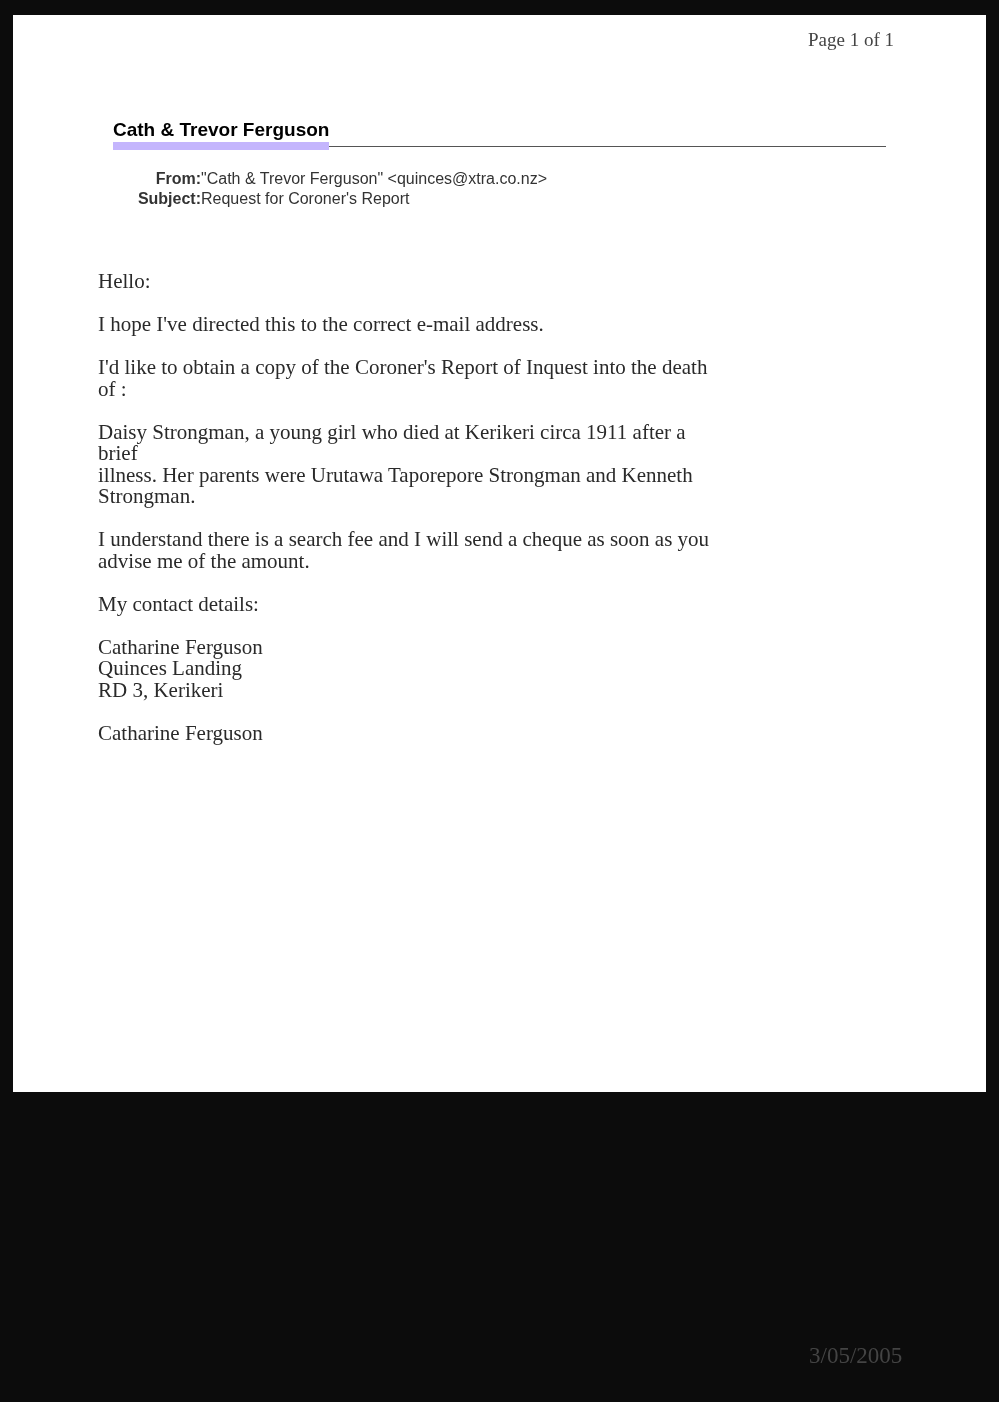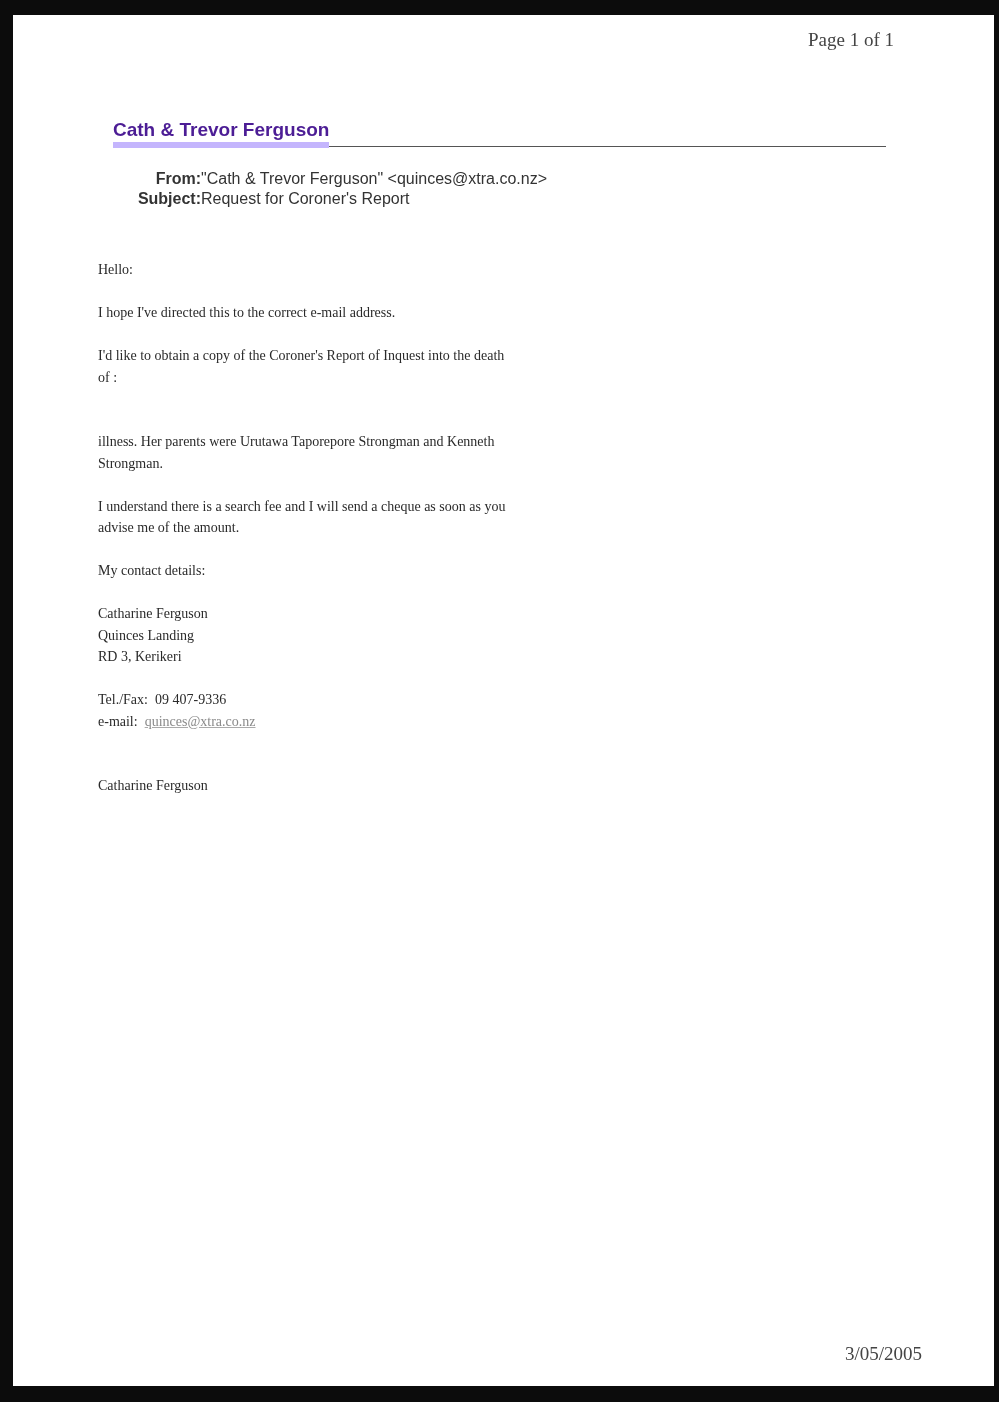--- a/index.html
+++ b/index.html
@@ -5,44 +5,43 @@
     html, body { margin: 0; padding: 0; }
     body {
       width: 999px; height: 1402px;
       background: #0c0c0c;
       position: relative;
       overflow: hidden;
     }
     .page {
       position: absolute;
       left: 13px; top: 15px;
-      width: 973px; height: 1371px;
+      width: 973px; height: 1077px;
       background: #ffffff;
-      padding-left: 8px;
     }
     .serif { font-family: "Liberation Serif", "DejaVu Serif", serif; color: #2a2a2a; }
     .sans { font-family: "Liberation Sans", "DejaVu Sans", sans-serif; color: #2a2a2a; }
     .page-num {
       position: absolute;
       left: 795px; top: 14px;
       font-size: 19px;
       color: #444;
     }
     .title-wrap {
       position: absolute;
       left: 100px; top: 104px;
       width: 773px;
     }
     .title {
       font-size: 19px;
       font-weight: bold;
-      color: #4c1d95;
+      color: #000000;
       display: inline-block;
       padding-bottom: 1px;
-      border-bottom: 6px solid #c4b5fd;
+      border-bottom: 8px solid #c4b5fd;
       position: relative;
       z-index: 2;
     }
     .title-rule {
       position: absolute;
       left: 0; right: 0;
       top: 27px;
       height: 1px;
       background: #555;
     }
@@ -50,38 +49,37 @@
       position: absolute;
       left: 100px; top: 154px;
       font-size: 16px;
       line-height: 19.5px;
     }
     .hrow { display: flex; text-align: right; }
     .hlabel { width: 88px; font-weight: bold; color: #333; }
     .hvalue { color: #333; }
     .body {
       position: absolute;
-      left: 85px; top: 244px;
+      left: 85px; top: 256px;
       width: 620px;
-      font-size: 14px;
+      font-size: 21px;
       line-height: 21.5px;
     }
     .body p { margin: 0 0 21.5px 0; }
     .body p.gap2 { margin-bottom: 43px; }
     .email-link {
       color: #8a8a8a;
       text-decoration: underline;
       text-decoration-color: #aaa;
     }
     .footer-date {
       position: absolute;
       left: 796px; top: 1328px;
-      font-size: 19px;
+      font-size: 23px;
       color: #444;
-      margin-left: 36px;
     }
   </style>
 </head>
 <body>
 
 <div class="page">
 
   <div class="page-num serif">Page 1 of 1</div>
 
   <div class="title-wrap">
@@ -101,36 +99,32 @@
   </div>
 
   <div class="body serif">
     <p>Hello:</p>
     <p>I hope I've directed this to the correct  e-mail address.</p>
     <p>
       <span>I'd like to obtain a copy of the Coroner's Report of Inquest into the death</span><br>
       <span>of :</span>
     </p>
     <p>
-      <br>
+      <span>Daisy Strongman, a young girl who died at Kerikeri circa 1911 after a brief</span><br>
       <span>illness.  Her parents were Urutawa Taporepore Strongman and Kenneth</span><br>
       <span>Strongman.</span>
     </p>
     <p>
       <span>I understand there is a search fee and I will send a cheque as soon as you</span><br>
       <span>advise me of the amount.</span>
     </p>
     <p>My contact details:</p>
     <p>
       <span>Catharine Ferguson</span><br>
       <span>Quinces Landing</span><br>
       <span>RD 3, Kerikeri</span>
     </p>
-    <p class="gap2">
-      <span>Tel./Fax:</span>&nbsp;&nbsp;<span>09 407-9336</span><br>
-      <span>e-mail:</span>&nbsp;&nbsp;<a class="email-link">quinces@xtra.co.nz</a>
-    </p>
     <p>Catharine Ferguson</p>
   </div>
 
   <div class="footer-date serif">3/05/2005</div>
 
 </div>
 
 </body></html>

